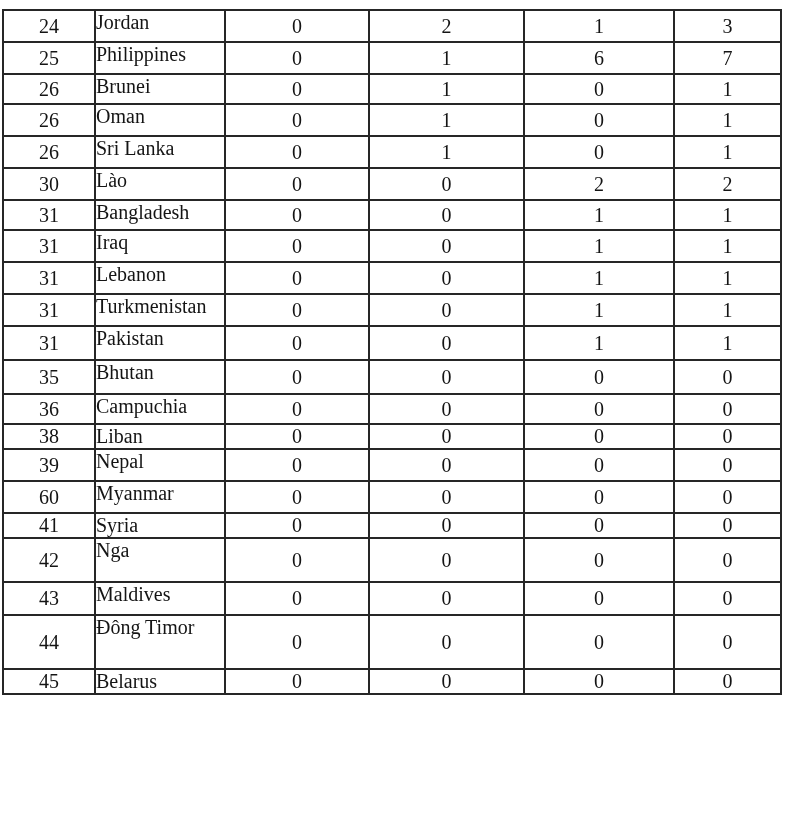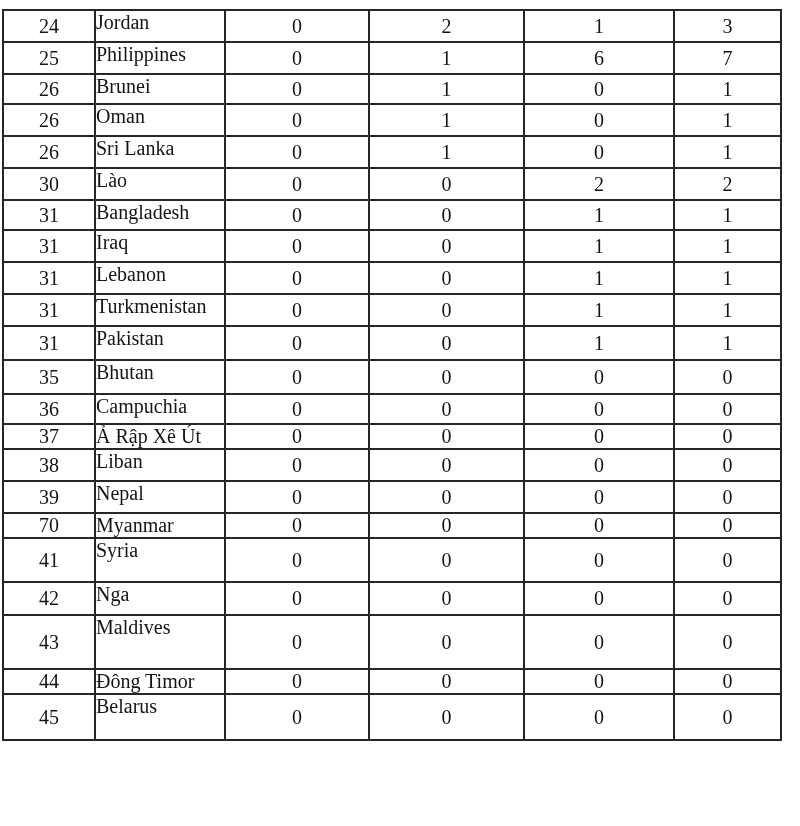--- a/index.html
+++ b/index.html
@@ -176,45 +176,37 @@
   </tr>
         <tr>
     <td class="rank-cell">36</td>
     <td class="country-cell">Campuchia</td>
     <td class="num-cell">0</td>
     <td class="num-cell">0</td>
     <td class="num-cell">0</td>
     <td class="num-cell">0</td>
   </tr>
         <tr>
-    <td class="rank-cell">37</td>
-    <td class="country-cell">Ả Rập Xê Út</td>
-    <td class="num-cell">0</td>
-    <td class="num-cell">0</td>
-    <td class="num-cell">0</td>
-    <td class="num-cell">0</td>
-  </tr>
-        <tr>
     <td class="rank-cell">38</td>
     <td class="country-cell">Liban</td>
     <td class="num-cell">0</td>
     <td class="num-cell">0</td>
     <td class="num-cell">0</td>
     <td class="num-cell">0</td>
   </tr>
         <tr>
     <td class="rank-cell">39</td>
     <td class="country-cell">Nepal</td>
     <td class="num-cell">0</td>
     <td class="num-cell">0</td>
     <td class="num-cell">0</td>
     <td class="num-cell">0</td>
   </tr>
         <tr>
-    <td class="rank-cell">70</td>
+    <td class="rank-cell">60</td>
     <td class="country-cell">Myanmar</td>
     <td class="num-cell">0</td>
     <td class="num-cell">0</td>
     <td class="num-cell">0</td>
     <td class="num-cell">0</td>
   </tr>
         <tr>
     <td class="rank-cell">41</td>
     <td class="country-cell">Syria</td>
     <td class="num-cell">0</td>

